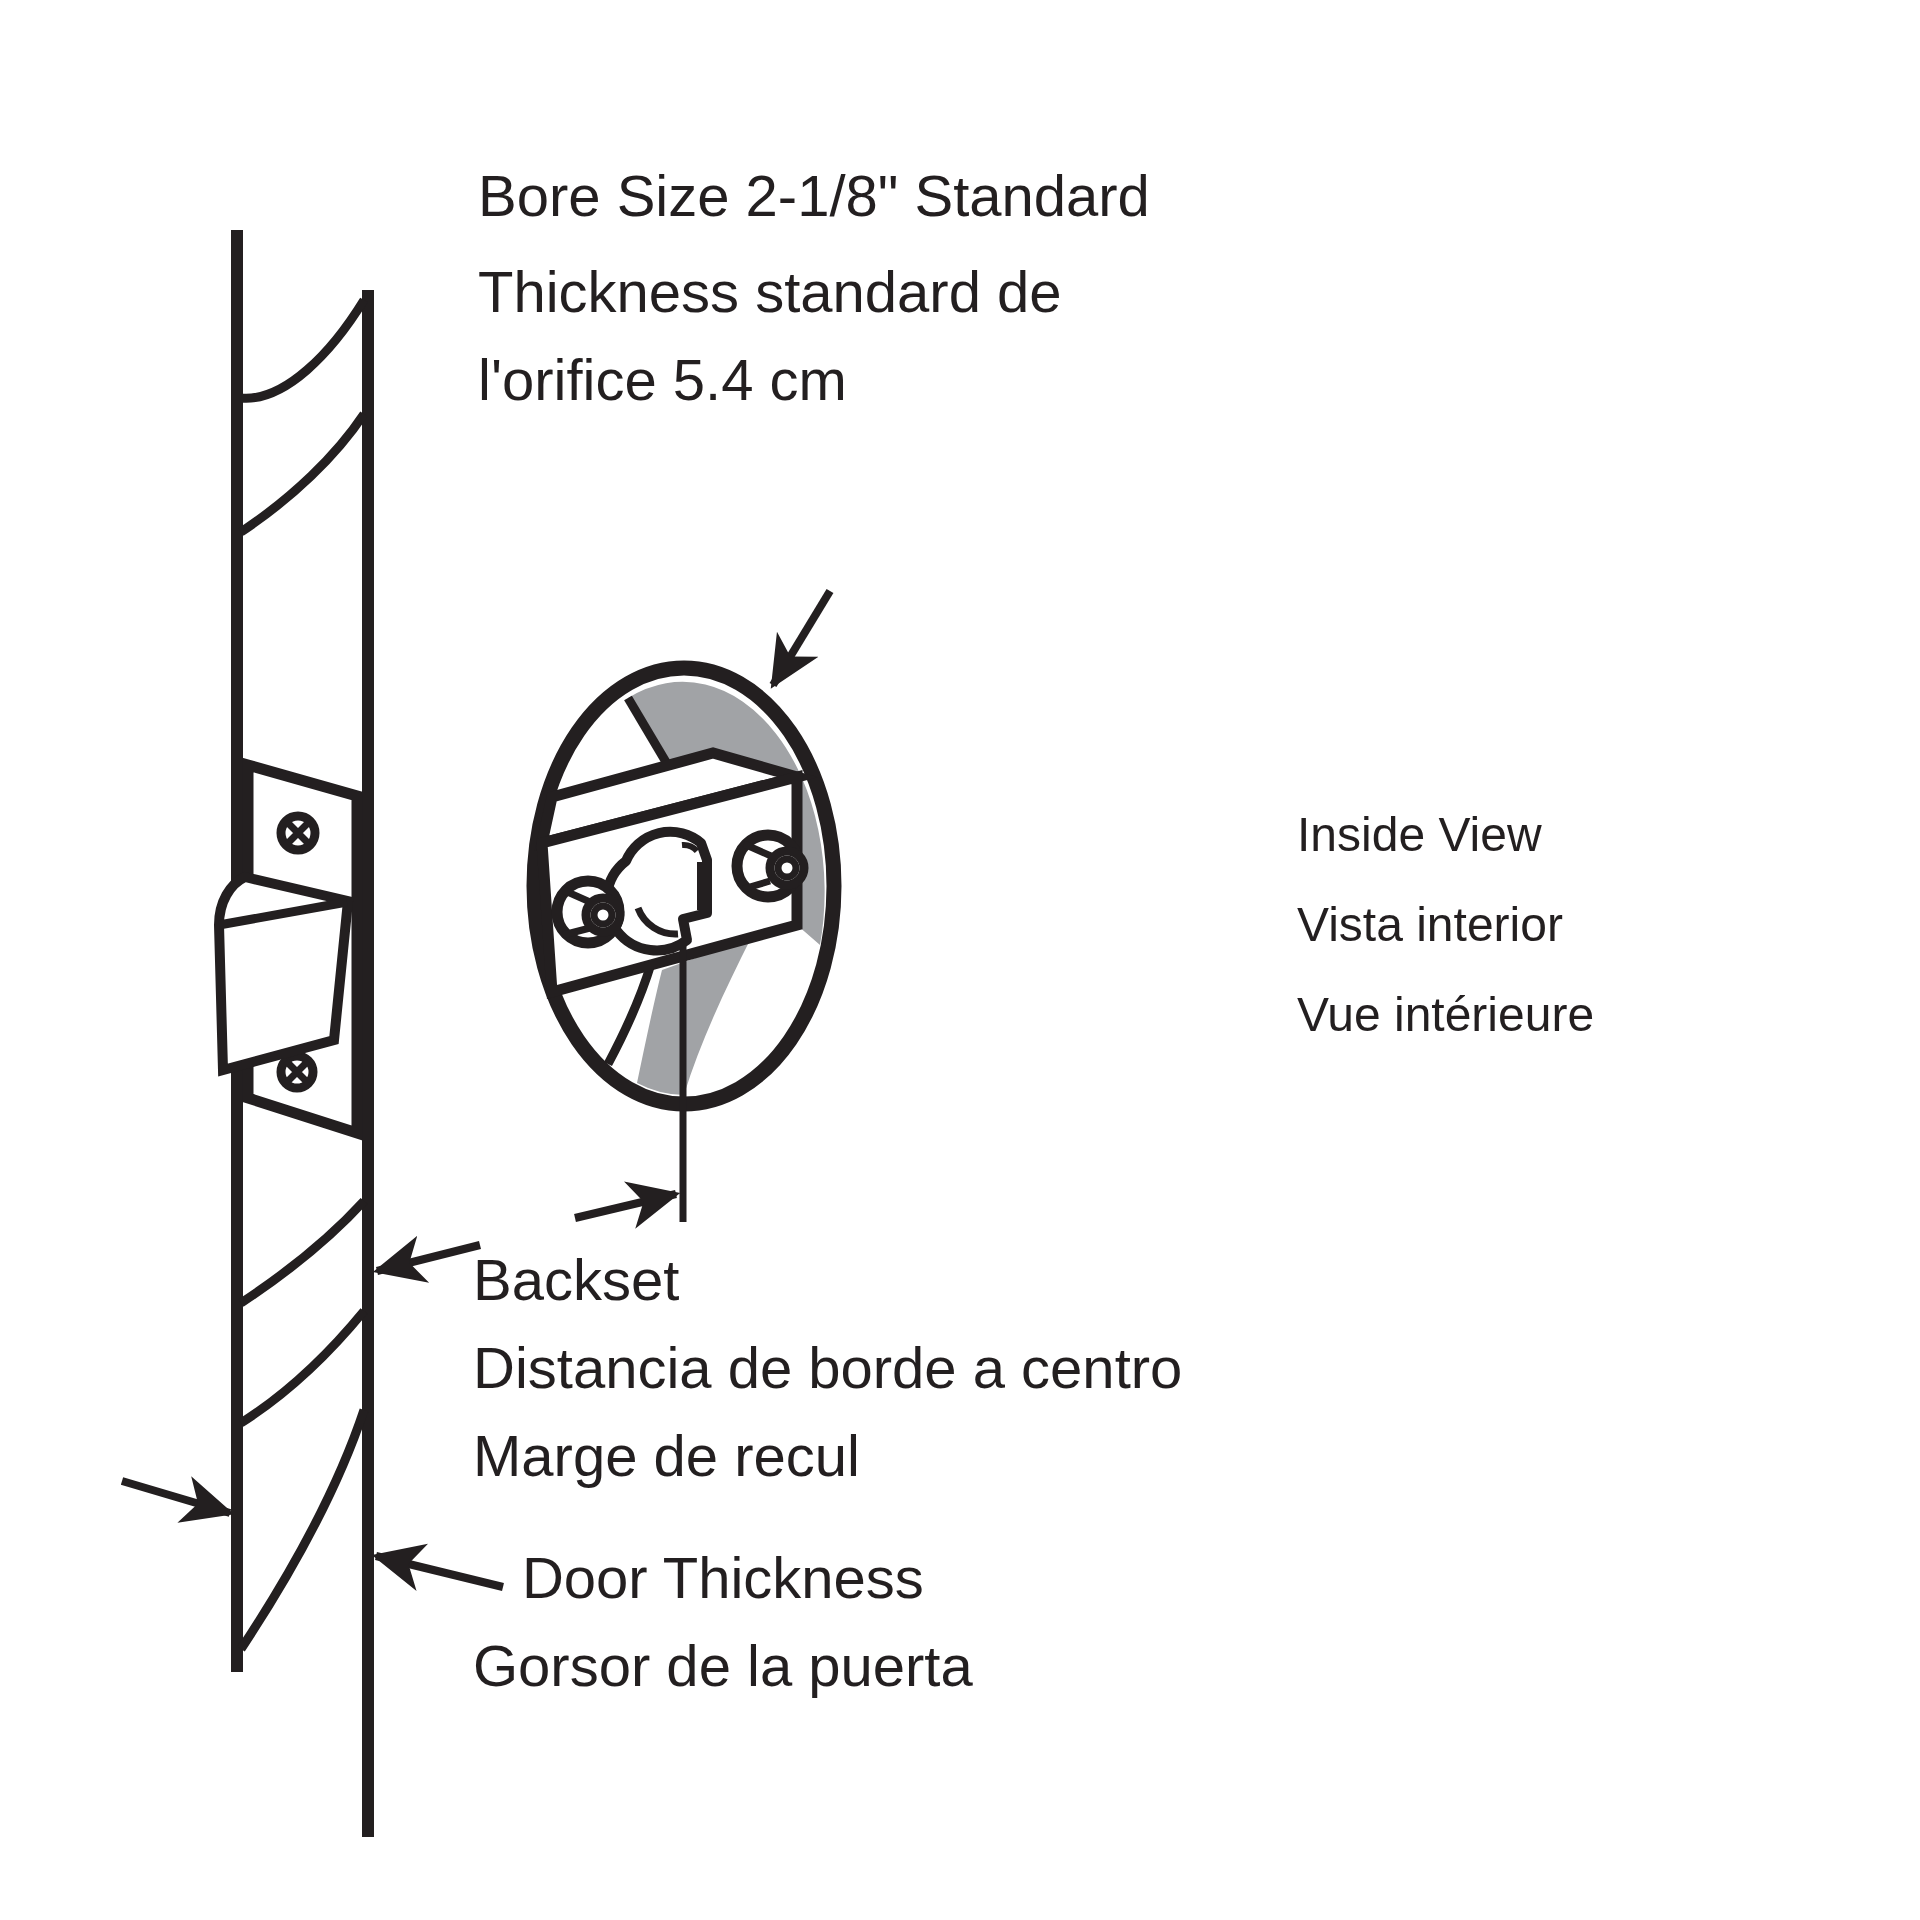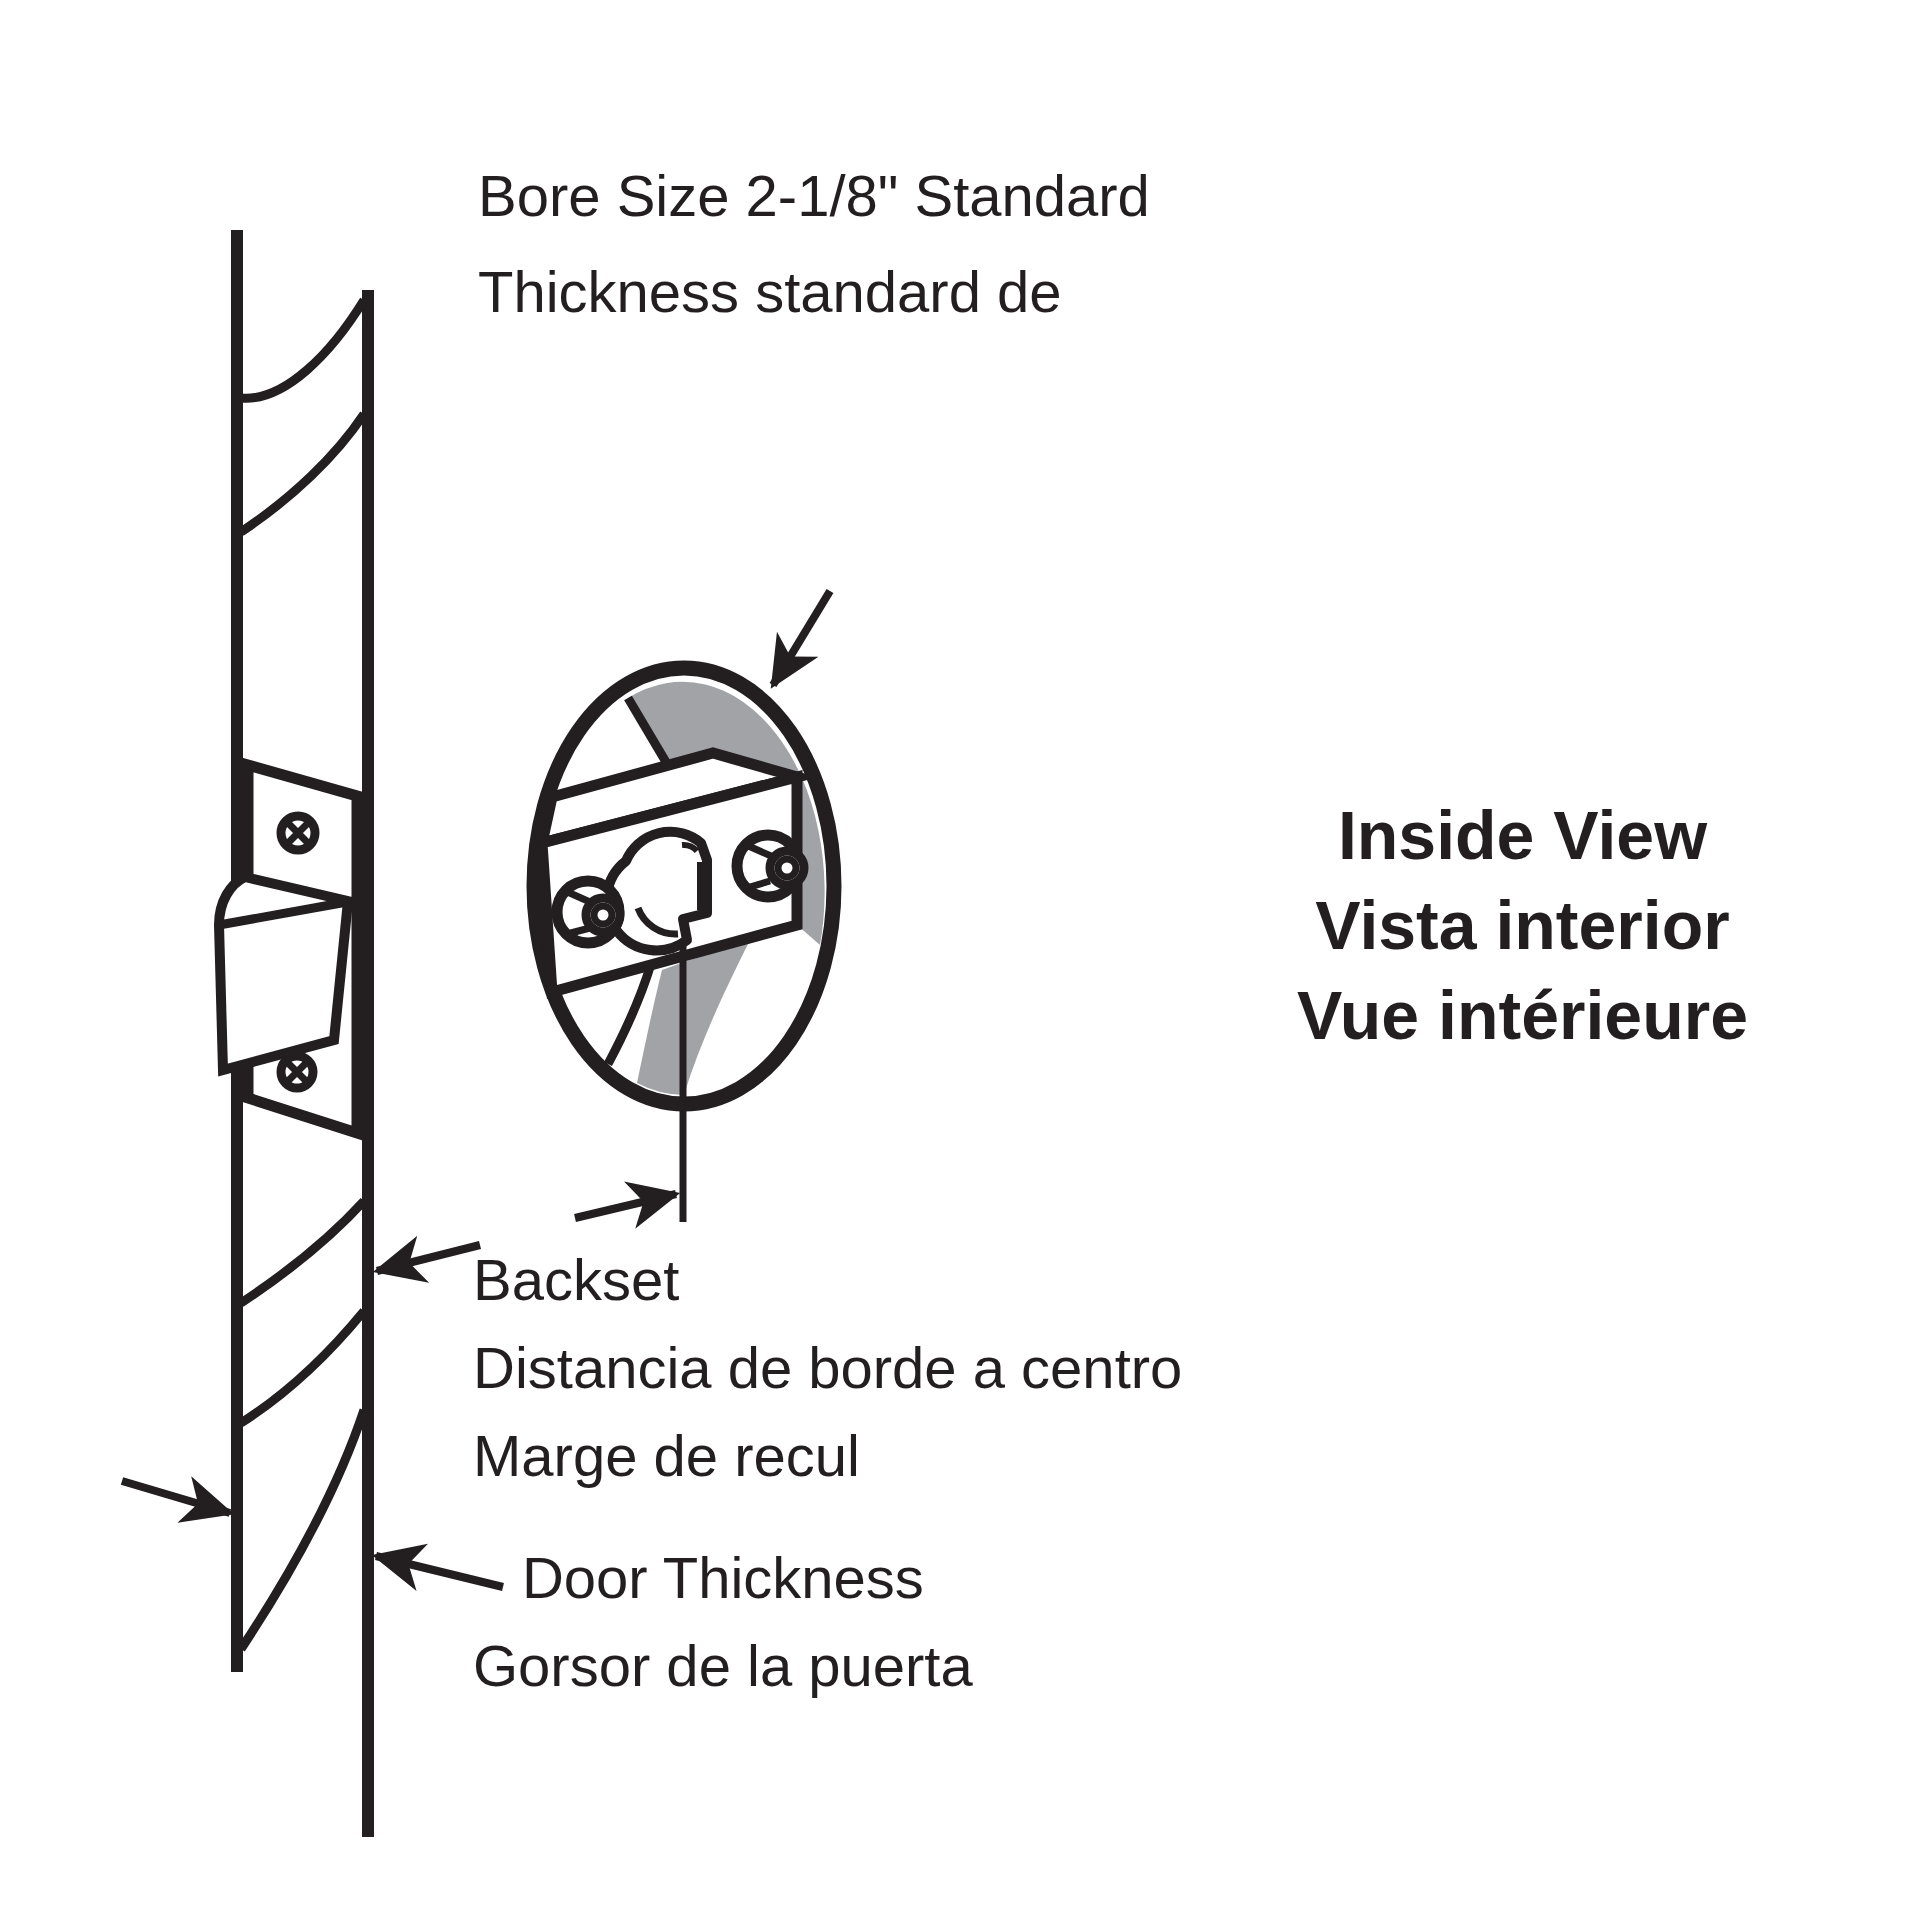--- a/index.html
+++ b/index.html
@@ -16,21 +16,21 @@
     font-family:"Liberation Sans", sans-serif;
     color:var(--ink);
   }
   .art{position:absolute;left:0;top:0;width:1920px;height:1920px;}
   .ink-stroke{stroke:var(--ink);fill:none;}
   .white-fill{fill:#ffffff;}
   .shade-fill{fill:var(--shade);stroke:none;}
   .label{position:absolute;white-space:nowrap;}
   .label .line{display:block;}
   .lbl-std{font-size:58px;line-height:88px;font-weight:400;}
-  .lbl-bold{font-size:68px;line-height:90px;font-weight:700;text-align:center;}
+  .lbl-bold{font-size:48px;line-height:90px;font-weight:400;}
   .grp-gap{margin-top:8px;}
   .grp-gap-sm{margin-top:2px;}
   #block-bore{left:478px;top:152px;}
   #block-inside{left:1297px;top:790px;}
   #block-backset{left:473px;top:1236px;}
   #block-doorthk{left:473px;top:1534px;text-align:center;}
 </style>
 </head>
 <body>
 
@@ -113,20 +113,21 @@
       <line x1="480" y1="1245" x2="377" y2="1271" marker-end="url(#ah)"></line>
       <line x1="122" y1="1481" x2="230" y2="1513" marker-end="url(#ah)"></line>
       <line x1="503" y1="1587" x2="376" y2="1556" marker-end="url(#ah)"></line>
     </g>
   </svg>
 
   <div id="block-bore" class="label lbl-std">
     <span class="line">Bore Size 2-1/8" Standard</span>
     <div class="grp-gap">
       <span class="line">Thickness standard de</span>
+      <span class="line">l'orifice 5.4 cm</span>
     </div>
   </div>
 
   <div id="block-inside" class="label lbl-bold">
     <span class="line">Inside View</span>
     <span class="line">Vista interior</span>
     <span class="line">Vue intérieure</span>
   </div>
 
   <div id="block-backset" class="label lbl-std">

